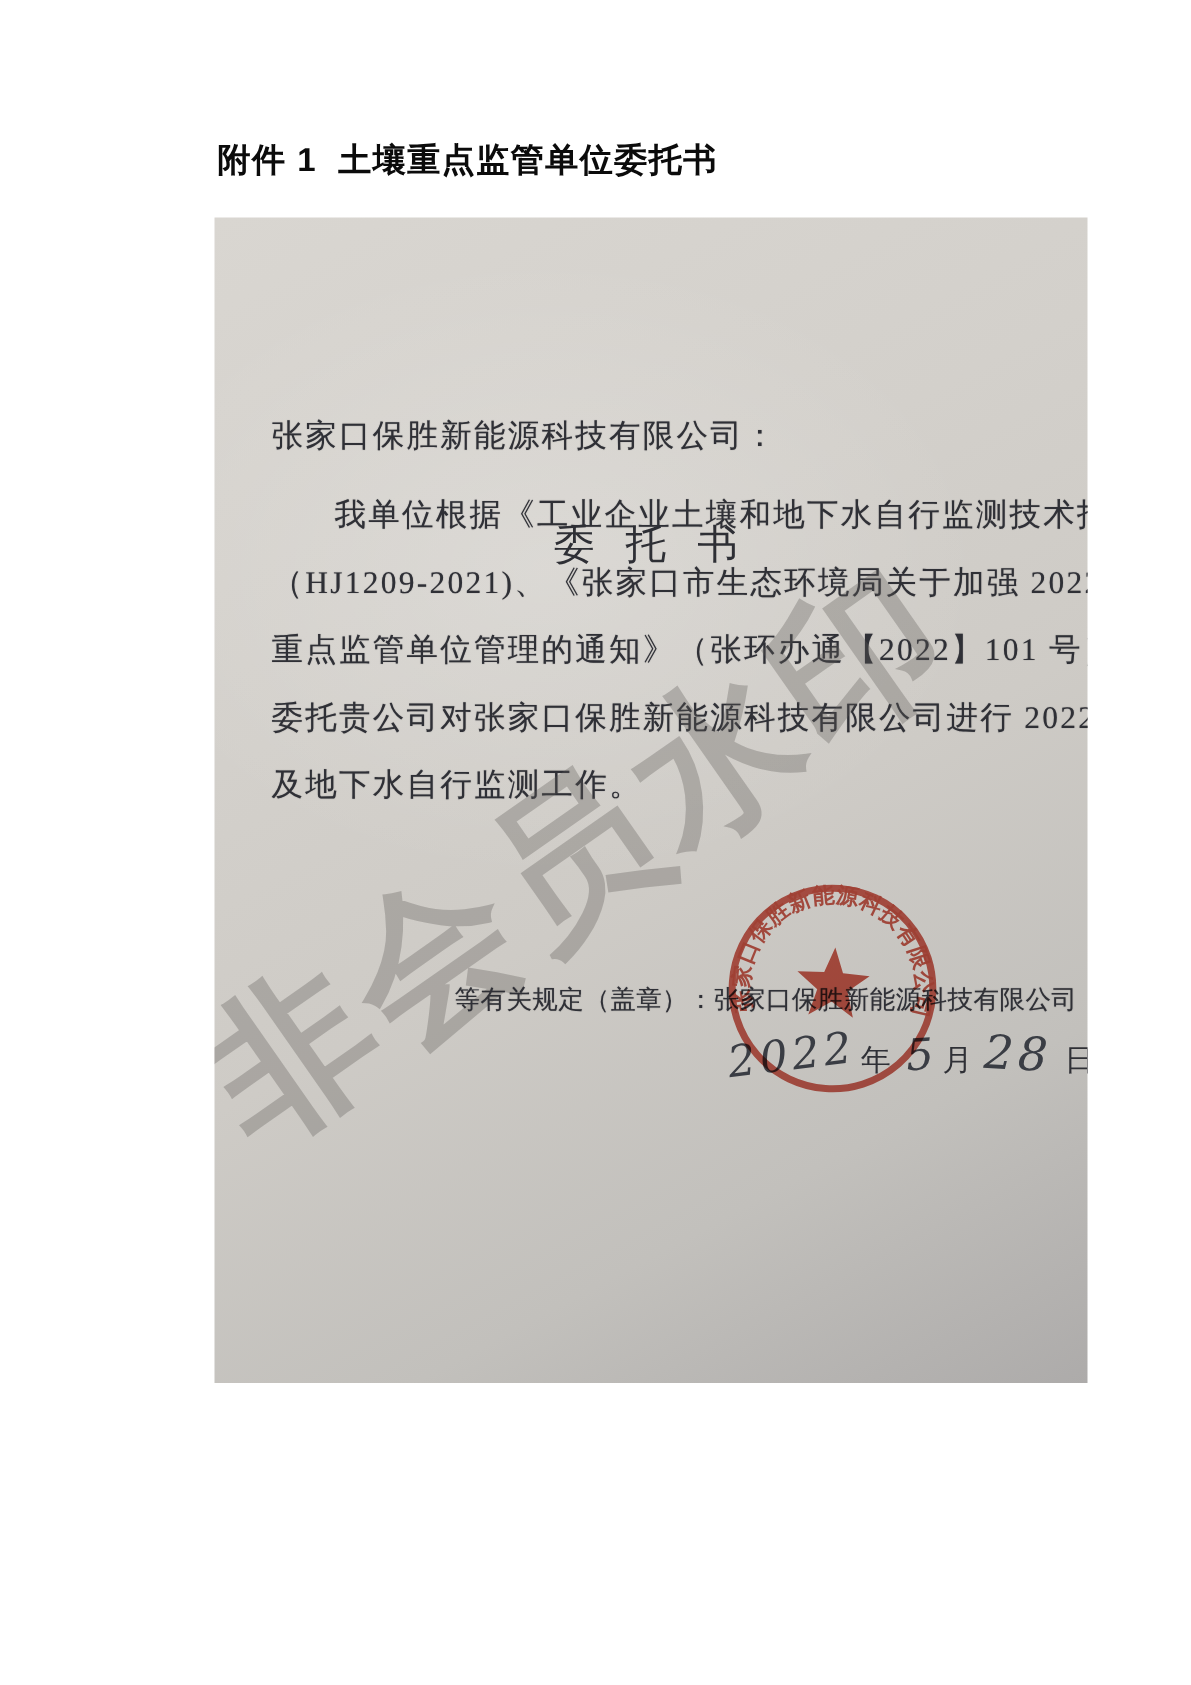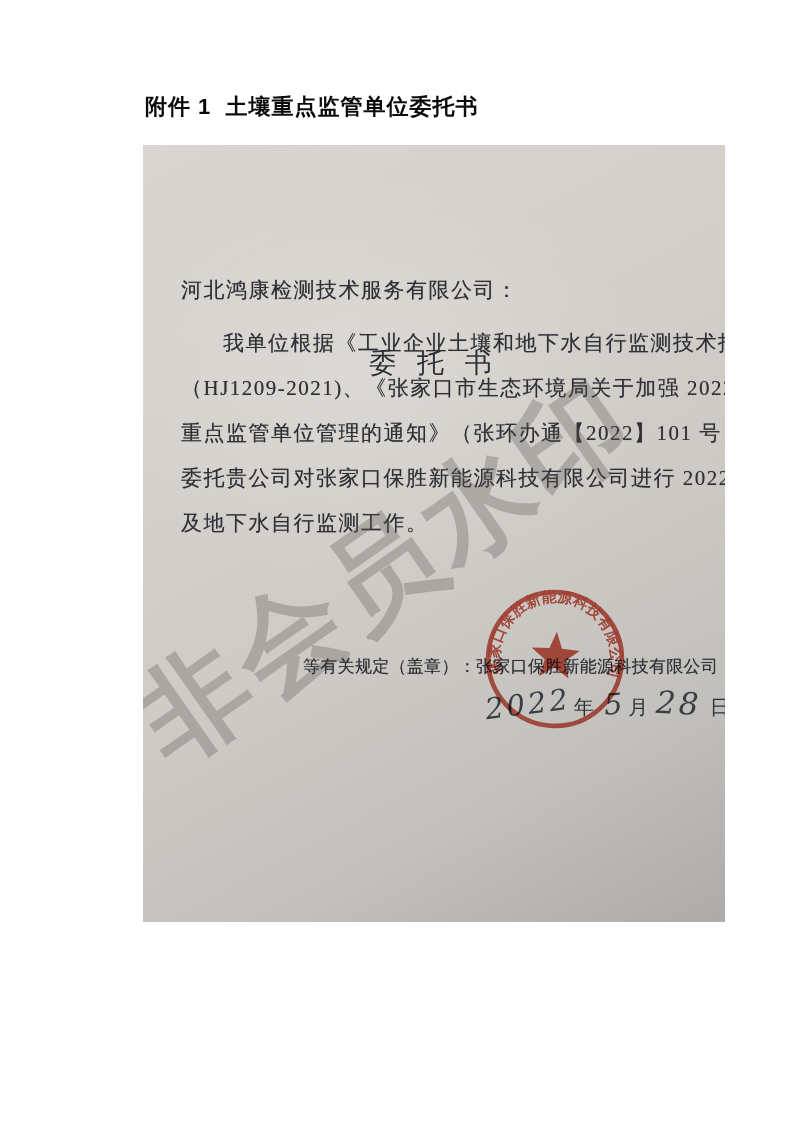--- a/index.html
+++ b/index.html
@@ -68,21 +68,21 @@
 <body>
 
 <div class="page">
 
   <div class="heading">附件 1  土壤重点监管单位委托书</div>
 
   <div class="photo">
 
     <div class="doc-title">委 托 书</div>
 
-    <div class="line t-addressee">河北鸿康检测技术服务有限公司：</div>
+    <div class="line t-addressee">张家口保胜新能源科技有限公司：</div>
     <div class="line t-b0">我单位根据《工业企业土壤和地下水自行监测技术指南（试行）》</div>
     <div class="line t-b1">（HJ1209-2021)、《张家口市生态环境局关于加强 2022 年度土壤污染</div>
     <div class="line t-b2">重点监管单位管理的通知》（张环办通【2022】101 号）。等有关规定，</div>
     <div class="line t-b3">委托贵公司对张家口保胜新能源科技有限公司进行 2022 年年度土壤</div>
     <div class="line t-b4">及地下水自行监测工作。</div>
 
     <div class="watermark">非会员水印</div>
 
     <div class="signature"><span>等有关规定（盖章）：</span><span>张家口保胜新能源科技有限公司</span></div>
 

